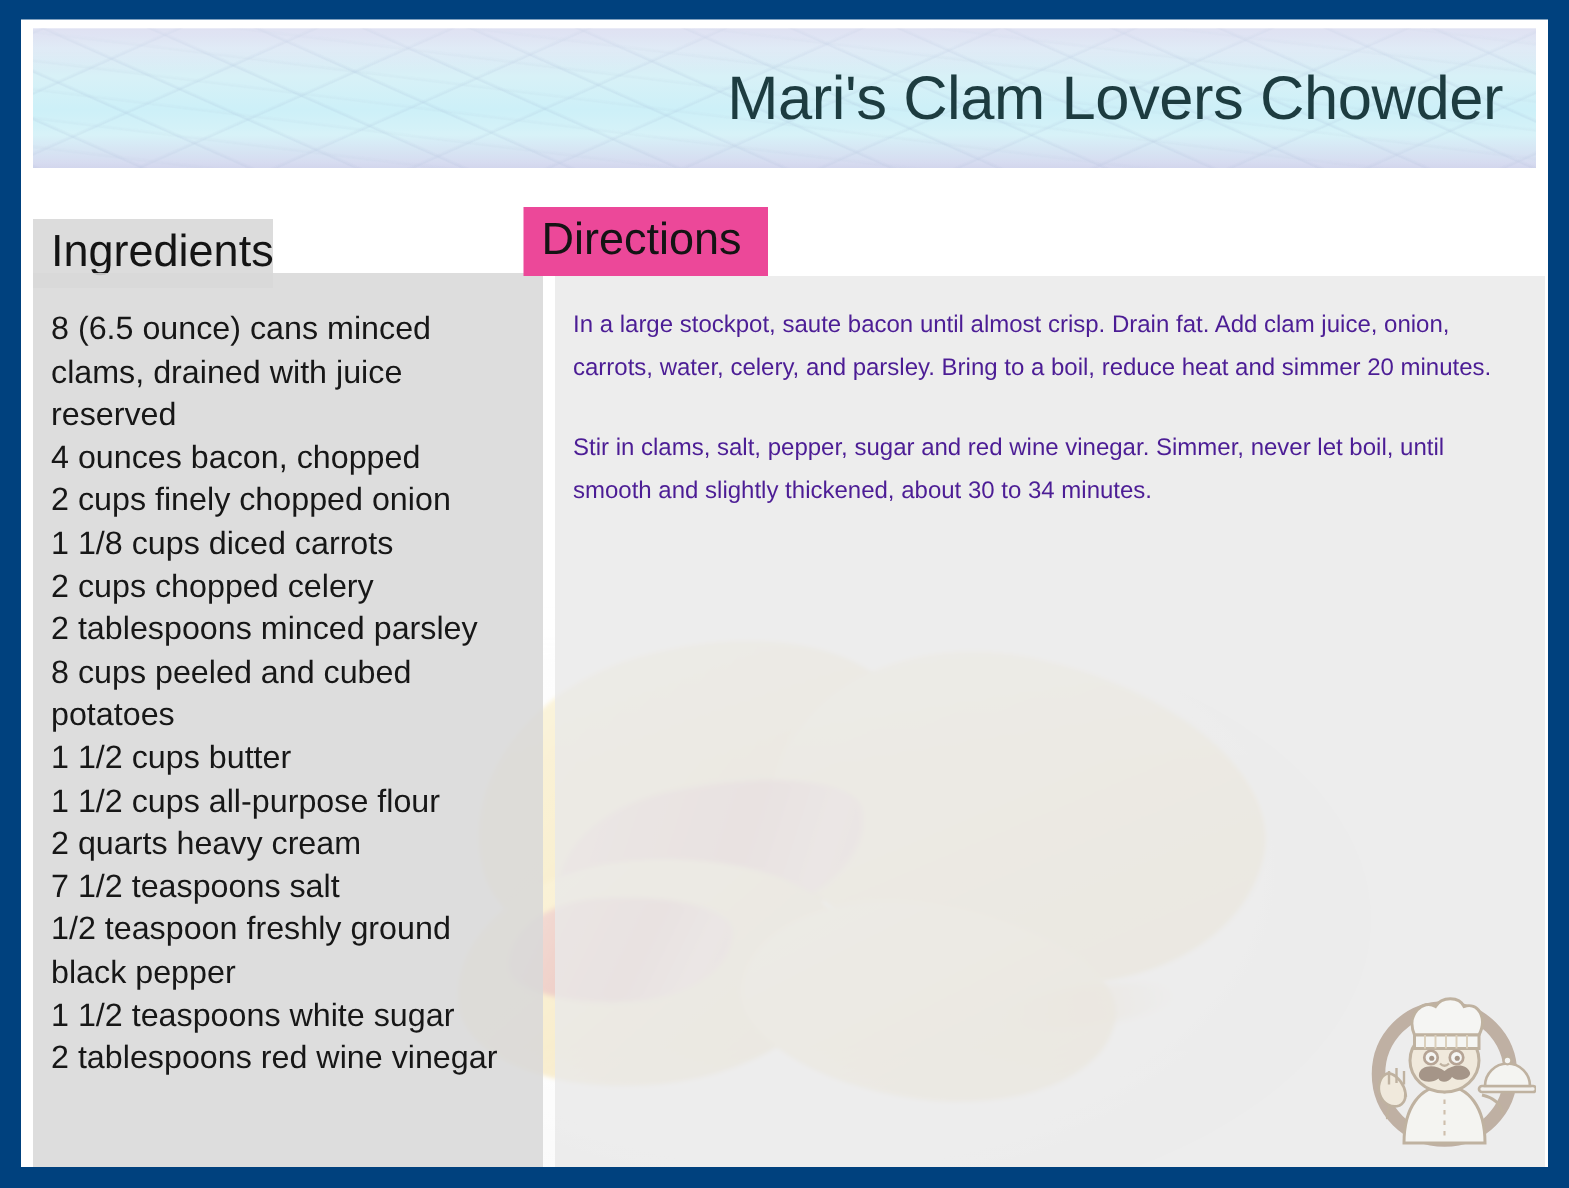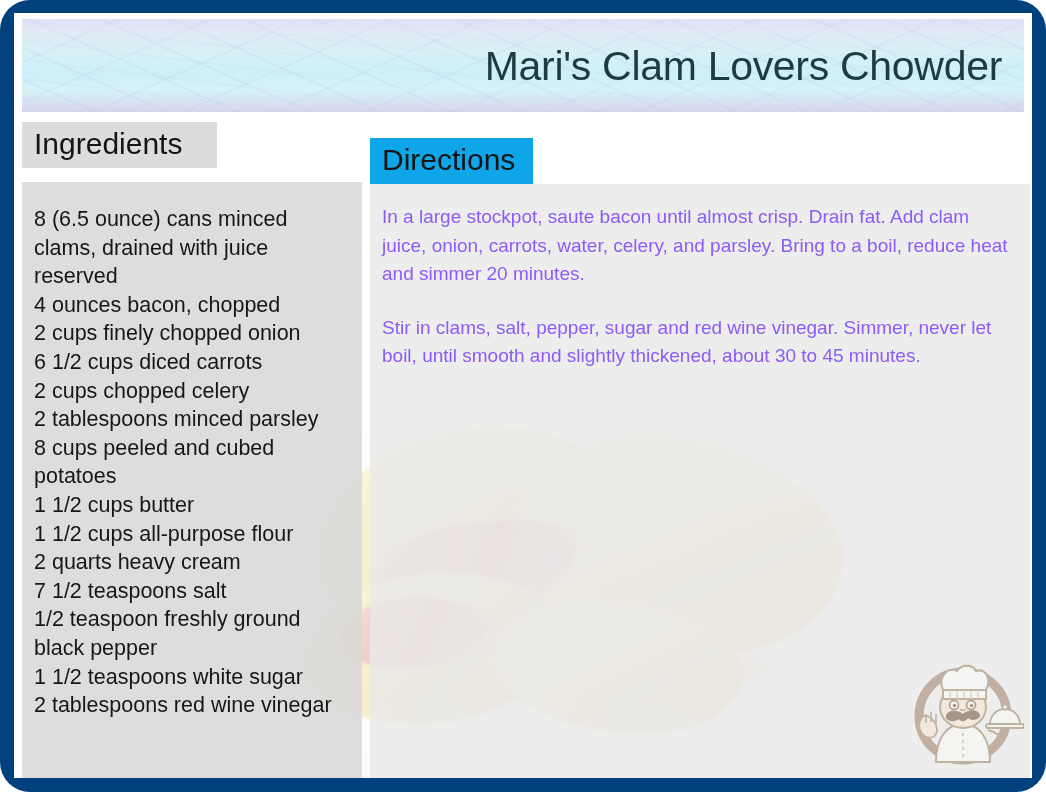--- a/index.html
+++ b/index.html
@@ -10,21 +10,20 @@
   body {
     font-family: "Liberation Sans", sans-serif;
   }
   #card {
     position: relative;
     width: 1046px;
     height: 792px;
     overflow: hidden;
     background: #00417e;
     box-sizing: border-box;
-    border-radius: 30px;
   }
   
   #page {
     position: absolute;
     left: 14px;
     top: 13px;
     right: 14px;
     bottom: 14px;
     background: #ffffff;
     overflow: hidden;
@@ -161,48 +160,48 @@
     line-height: 44px;
     padding-left: 12px;
     box-sizing: border-box;
     white-space: nowrap;
   }
   .panel-body {
     position: absolute;
     box-sizing: border-box;
   }
 
-  #ingredients-tab  { left: 8px;   top: 109px; width: 195px; height: 46px; background: #dcdcdc; }
+  #ingredients-tab  { left: 8px;   top: 133px; width: 160px; height: 46px; background: #dcdcdc; }
   #ingredients-body {
     left: 8px; top: 169px; width: 340px; height: 596px;
     background: rgba(216,216,216,.88);
     padding: 23px 10px 0 12px;
   }
-  #directions-tab   { left: 356px; top: 125px; width: 163px; height: 46px; background: #0ea5e9; }
+  #directions-tab   { left: 335px; top: 125px; width: 163px; height: 46px; background: #ec4899; }
   #directions-body  {
     left: 356px; top: 171px; width: 660px; height: 594px;
     background: rgba(232,232,232,.80);
     padding: 19px 14px 0 12px;
   }
 
   .ingredient-list {
     margin: 0;
     padding: 0;
     list-style: none;
     font-size: 21.5px;
     line-height: 28.6px;
     color: #171717;
   }
   .ingredient-list li { margin: 0; }
 
   .direction-para {
     margin: 0 0 25px 0;
-    font-size: 19px;
+    font-size: 16px;
     line-height: 28.6px;
-    color: #8b5cf6;
+    color: #4c1d95;
   }
   .direction-para:last-child { margin-bottom: 0; }
 
   
   #chef-logo {
     position: absolute;
     right: 8px;
     bottom: 10px;
     width: 122px;
     height: 118px;
@@ -233,38 +232,38 @@
       <div class="sauce"></div>
       <div class="haze"></div>
     </div>
 
     <div class="tab" id="ingredients-tab">Ingredients</div>
     <div class="panel-body" id="ingredients-body">
       <ul class="ingredient-list">
         <li>8 (6.5 ounce) cans minced clams, drained with juice reserved</li>
         <li>4 ounces bacon, chopped</li>
         <li>2 cups finely chopped onion</li>
-        <li>6 1/2 cups diced carrots</li>
+        <li>1 1/8 cups diced carrots</li>
         <li>2 cups chopped celery</li>
         <li>2 tablespoons minced parsley</li>
         <li>8 cups peeled and cubed potatoes</li>
         <li>1 1/2 cups butter</li>
         <li>1 1/2 cups all-purpose flour</li>
         <li>2 quarts heavy cream</li>
         <li>7 1/2 teaspoons salt</li>
         <li>1/2 teaspoon freshly ground black pepper</li>
         <li>1 1/2 teaspoons white sugar</li>
         <li>2 tablespoons red wine vinegar</li>
       </ul>
     </div>
 
     <div class="tab" id="directions-tab">Directions</div>
     <div class="panel-body" id="directions-body">
       <p class="direction-para">In a large stockpot, saute bacon until almost crisp. Drain fat. Add clam juice, onion, carrots, water, celery, and parsley.  Bring to a boil, reduce heat and simmer 20 minutes.</p>
-      <p class="direction-para">Stir in clams, salt, pepper, sugar and red wine vinegar. Simmer, never let boil, until smooth and slightly thickened, about 30 to 45 minutes.</p>
+      <p class="direction-para">Stir in clams, salt, pepper, sugar and red wine vinegar. Simmer, never let boil, until smooth and slightly thickened, about 30 to 34 minutes.</p>
     </div>
 
     <svg id="chef-logo" viewBox="0 0 122 118">
       <g fill="none" stroke="#8a6a4f" stroke-width="2.6">
         <circle cx="61" cy="66" r="44" stroke="#8a6a4f" stroke-width="9" opacity=".85"></circle>
       </g>
 
       <g>
         <path d="M86 74 h34 a2 2 0 0 1 0 4 h-34 a2 2 0 0 1 0-4z" fill="#f7f5f0" stroke="#9b8263" stroke-width="1.8"></path>
         <path d="M88 74 a15 15 0 0 1 30 0z" fill="#fbfaf6" stroke="#9b8263" stroke-width="1.8"></path>

